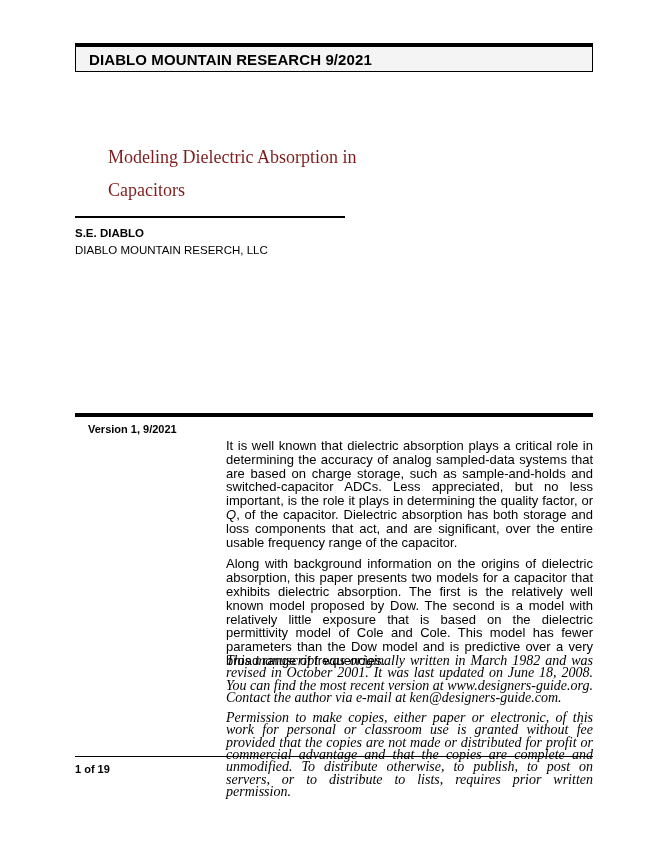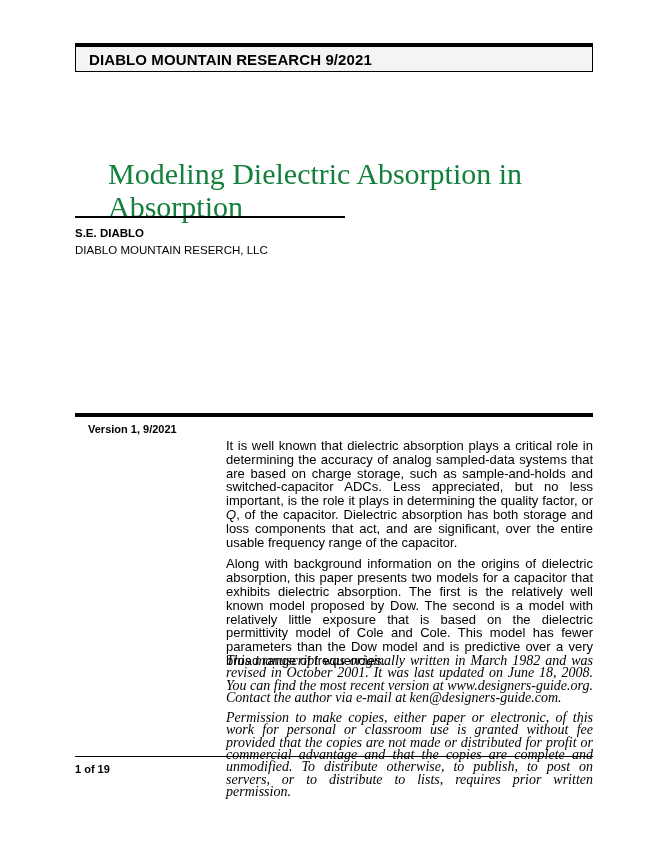--- a/index.html
+++ b/index.html
@@ -39,27 +39,27 @@
     font-size: 15px;
     letter-spacing: 0.1px;
     padding-left: 13px;
     white-space: nowrap;
   }
 
   
   .doc-title {
     position: absolute;
     left: 108px;
-    top: 157px;
+    top: 141px;
     width: 430px;
     font-family: "Liberation Serif", serif;
-    font-size: 30px;
+    font-size: 18px;
     line-height: 33px;
     font-weight: normal;
-    color: #15803d;
+    color: #7f1d1d;
   }
   .title-rule {
     position: absolute;
     left: 75px;
     top: 216px;
     width: 270px;
     height: 2px;
     background: #000000;
   }
 
@@ -145,21 +145,21 @@
 <body>
 
 <div class="page">
 
   <div class="banner">
     <span class="banner-text">DIABLO MOUNTAIN RESEARCH 9/2021</span>
   </div>
 
   <div class="doc-title">
     <div>Modeling Dielectric Absorption in</div>
-    <div>Absorption</div>
+    <div>Capacitors</div>
   </div>
   <div class="title-rule"></div>
 
   <div class="author-block">
     <div class="author-name">S.E. DIABLO</div>
     <div class="author-affiliation">DIABLO MOUNTAIN RESERCH, LLC</div>
   </div>
 
   <div class="section-rule"></div>
   <div class="version-label">Version 1, 9/2021</div>

